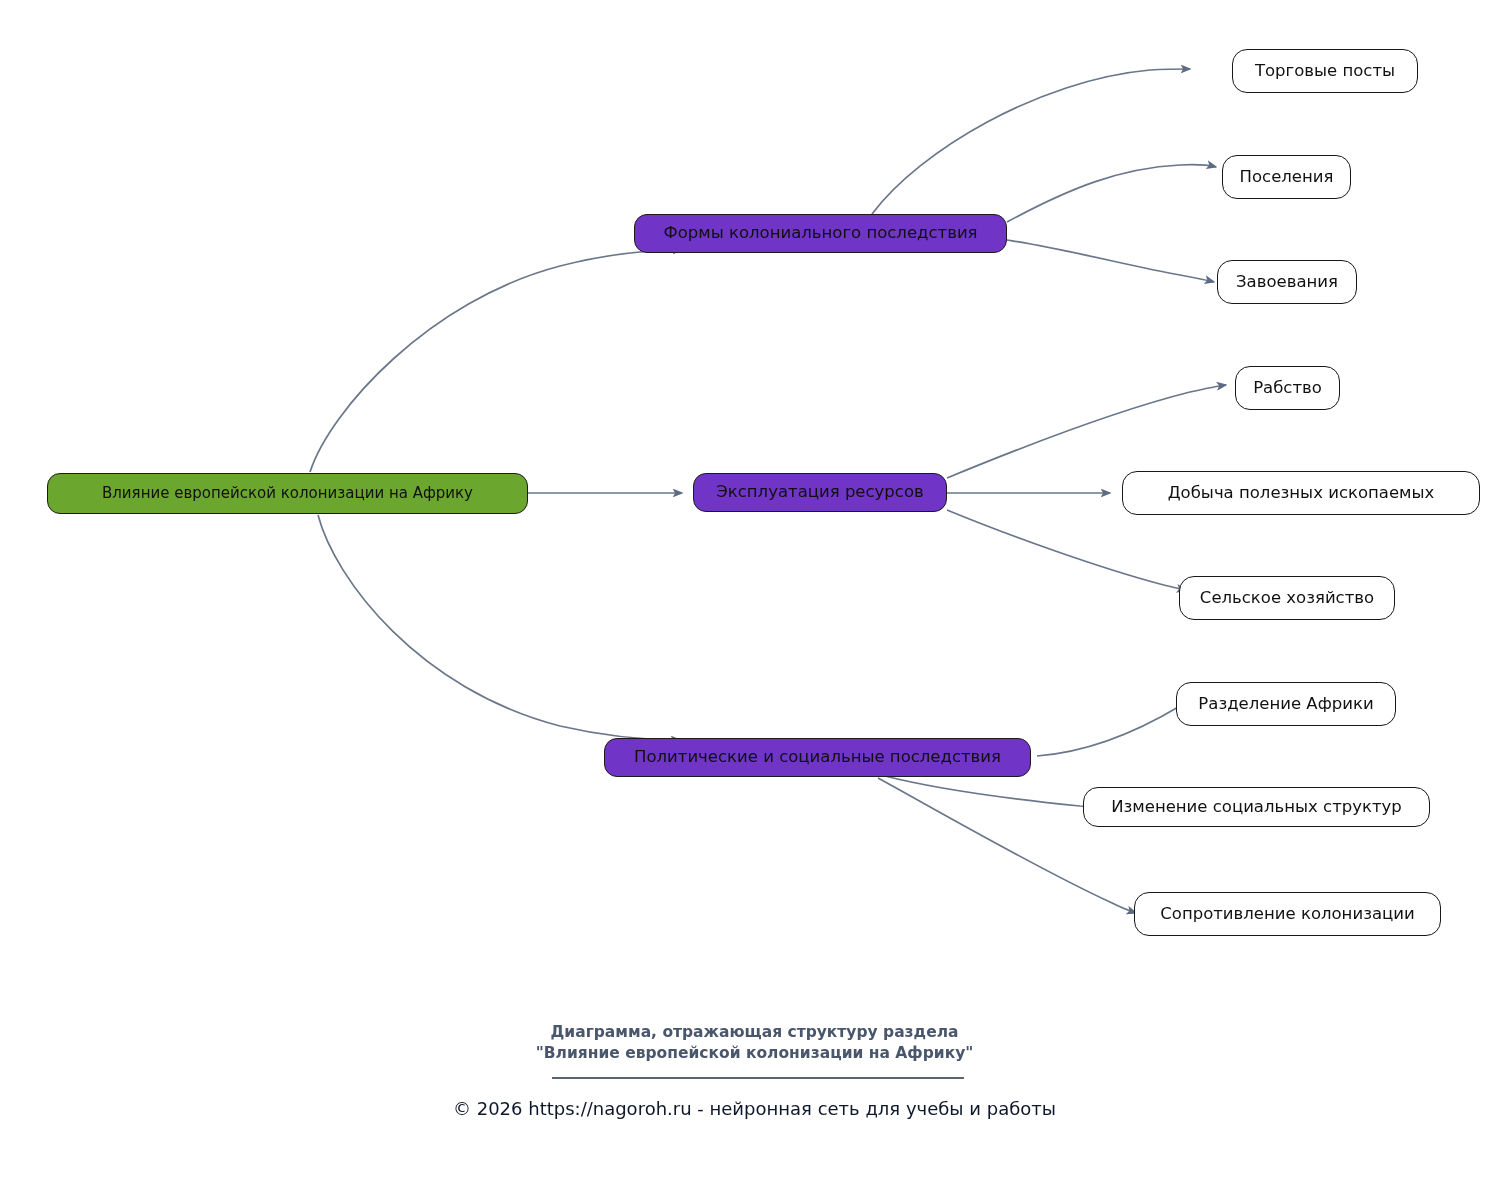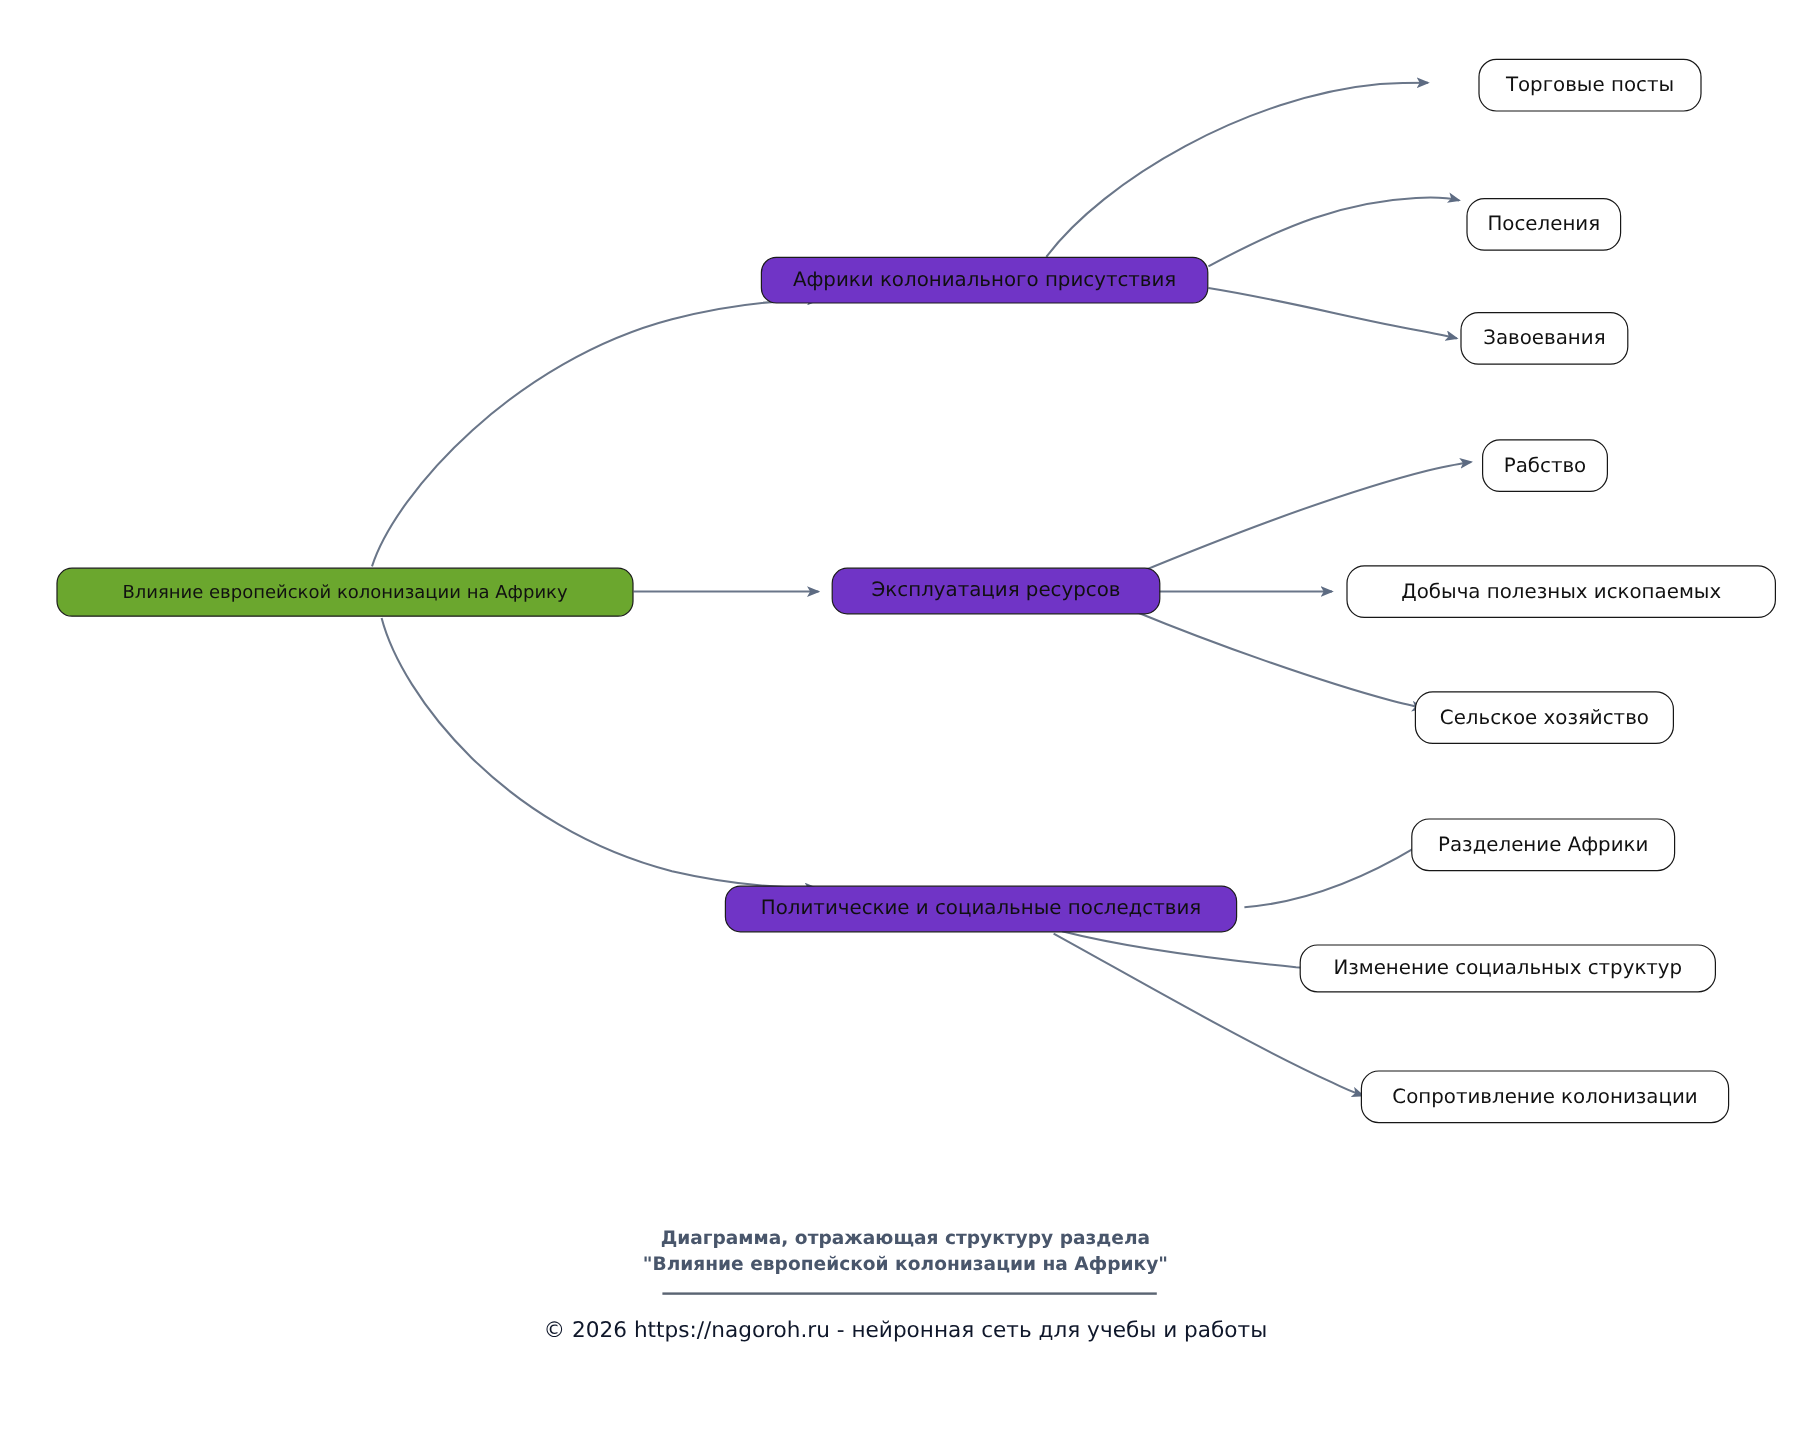--- a/index.html
+++ b/index.html
@@ -115,36 +115,36 @@
       <path d="M885,776 C940,790 1020,800 1080,806 C1094,807 1104,808 1112,809"></path>
       <path d="M878,778 C940,812 1040,870 1110,902 C1122,908 1130,911 1136,913"></path>
     </g>
   </svg>
 
   <div class="node node-root" style="left:47px; top:473px; width:481px; height:41px;">
     <span>Влияние европейской колонизации на Африку</span>
   </div>
 
   <div class="node node-branch" style="left:634px; top:214px; width:373px; height:39px;">
-    <span>Африки колониального присутствия</span>
+    <span>Формы колониального последствия</span>
   </div>
 
   <div class="node node-leaf" style="left:1193px; top:49px; width:186px; height:44px;margin-left:39px;">
     <span>Торговые посты</span>
   </div>
 
-  <div class="node node-leaf" style="left:1222px; top:155px; width:129px; height:44px;margin-top:10px;">
+  <div class="node node-leaf" style="left:1222px; top:155px; width:129px; height:44px;">
     <span>Поселения</span>
   </div>
 
   <div class="node node-leaf" style="left:1217px; top:260px; width:140px; height:44px;">
     <span>Завоевания</span>
   </div>
 
-  <div class="node node-branch" style="left:693px; top:473px; width:274px; height:39px;">
+  <div class="node node-branch" style="left:693px; top:473px; width:254px; height:39px;">
     <span>Эксплуатация ресурсов</span>
   </div>
 
   <div class="node node-leaf" style="left:1235px; top:366px; width:105px; height:44px;">
     <span>Рабство</span>
   </div>
 
   <div class="node node-leaf" style="left:1122px; top:471px; width:358px; height:44px;">
     <span>Добыча полезных ископаемых</span>
   </div>

